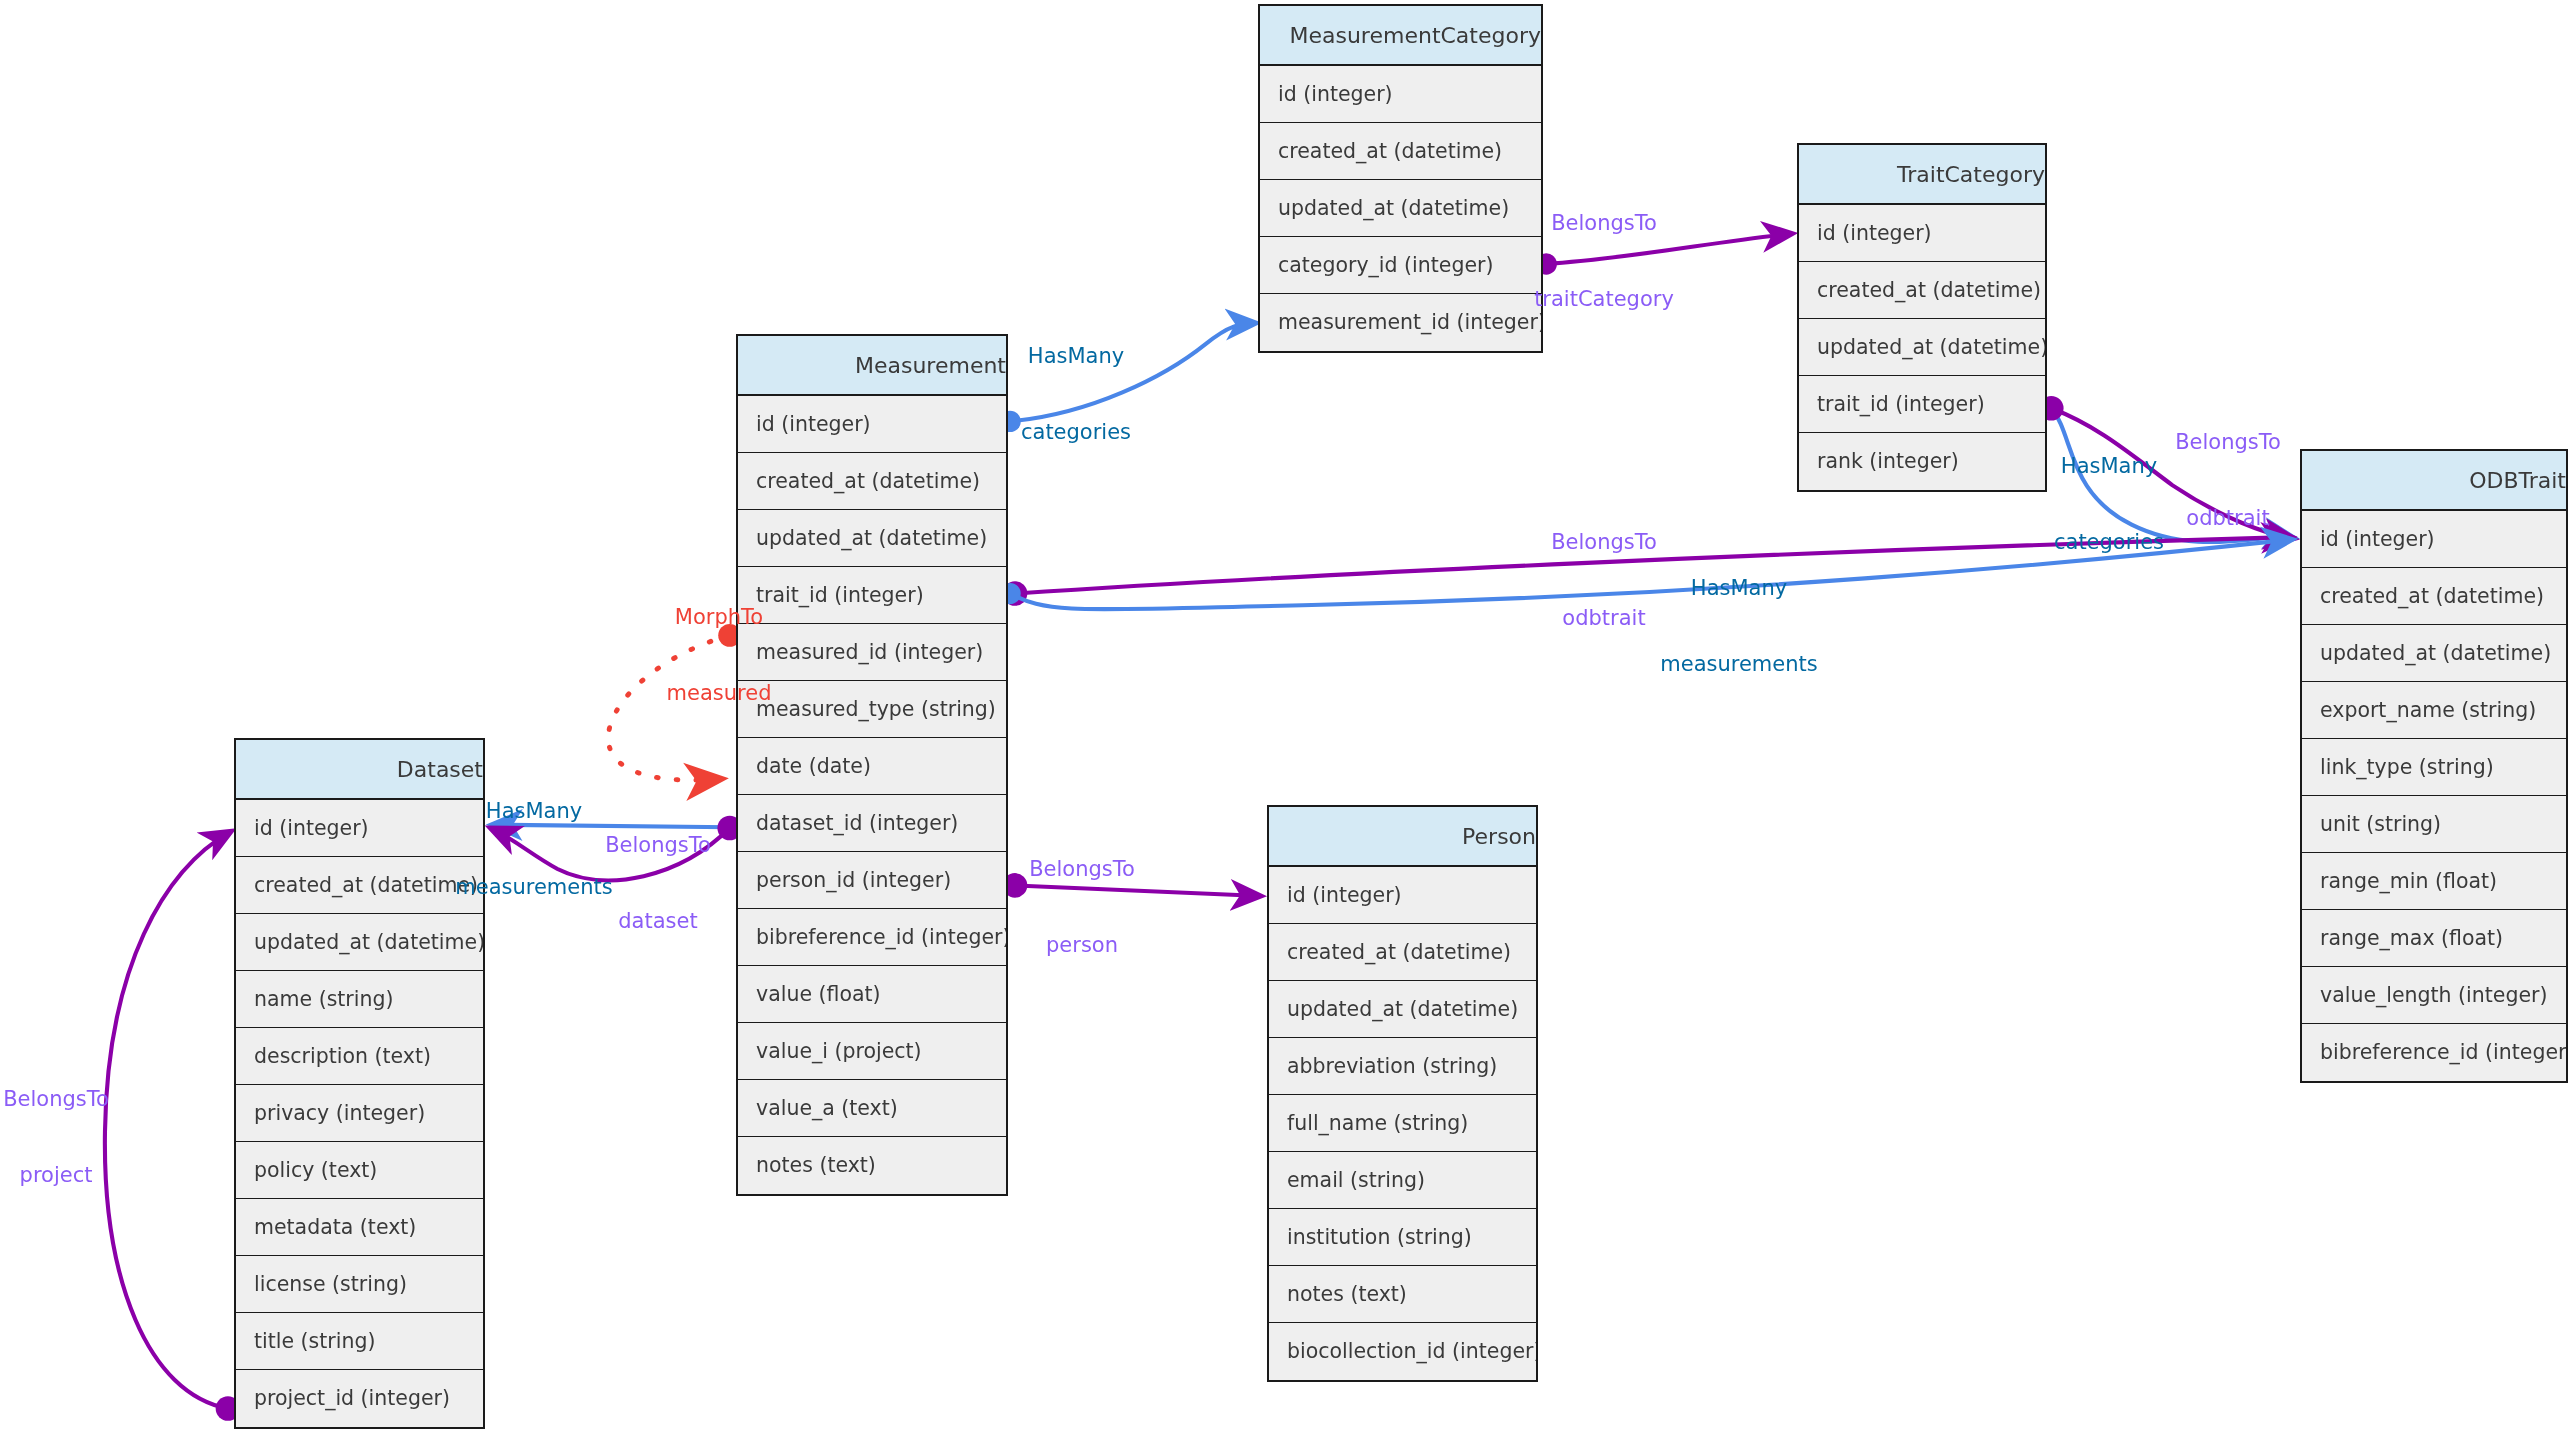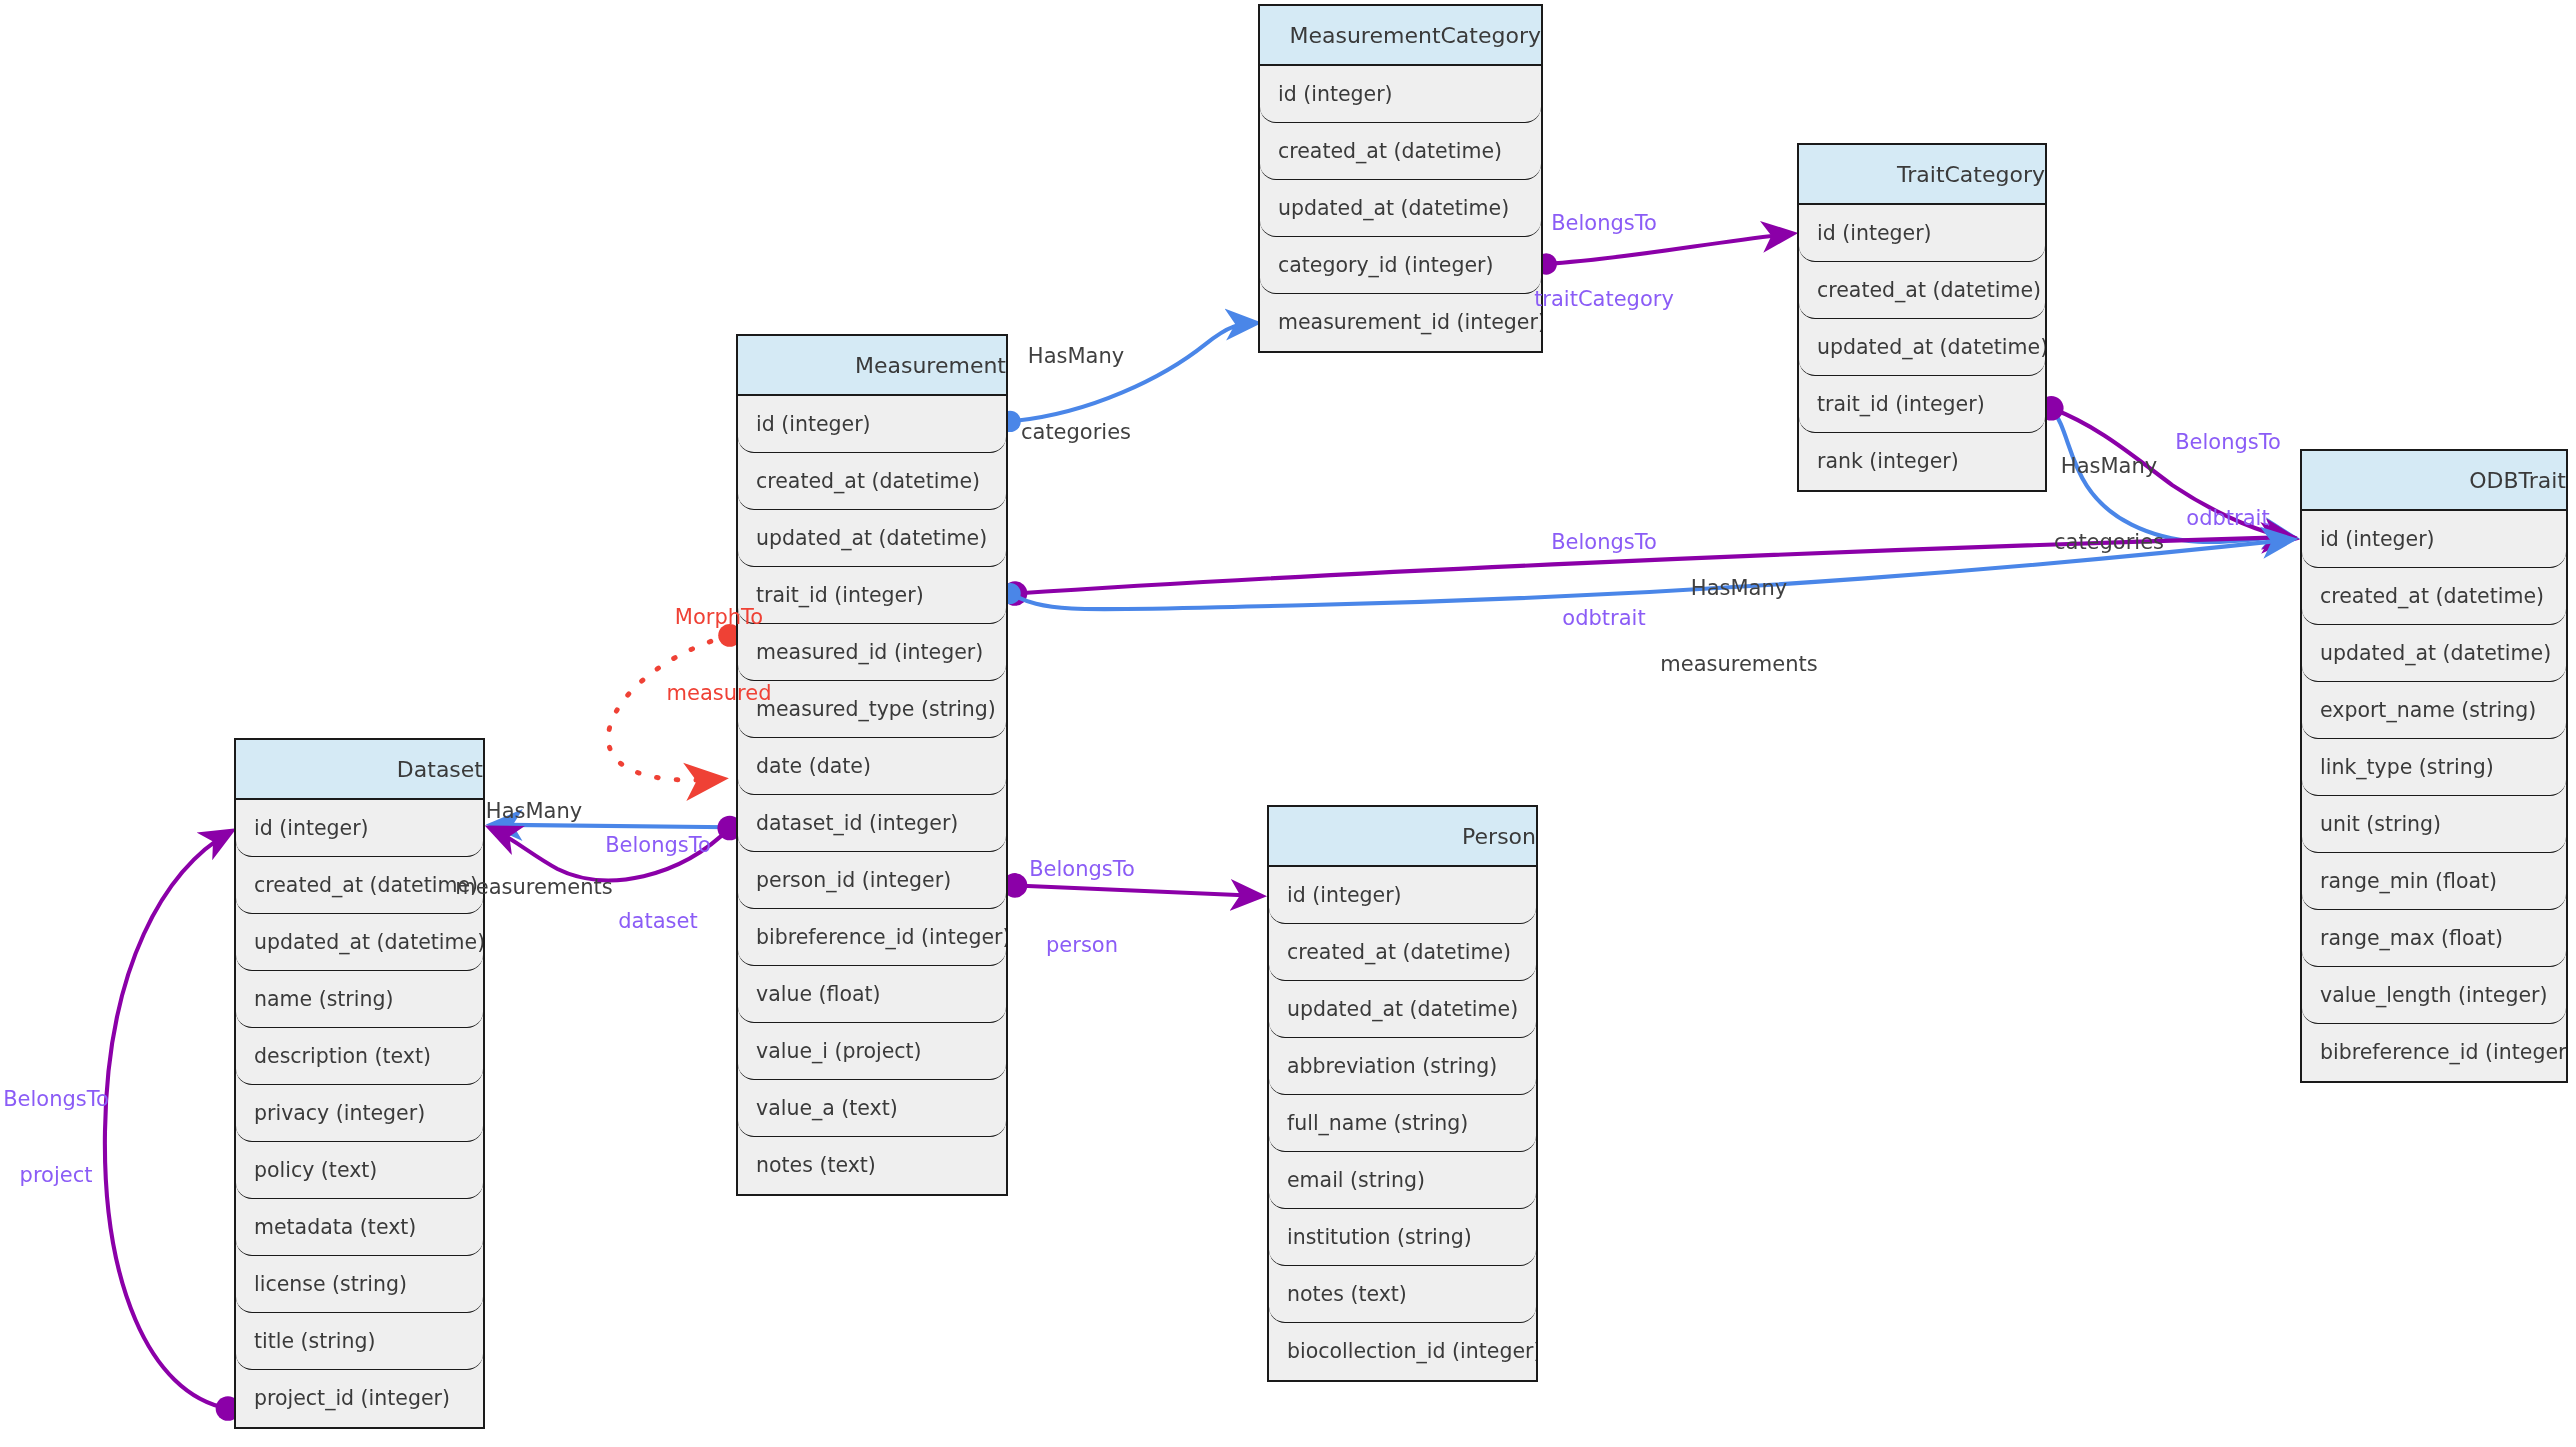--- a/index.html
+++ b/index.html
@@ -47,35 +47,34 @@
     border-bottom: 1.6px solid #1a1a1a;
     background: #efefef;
     height: 57px;
     line-height: 57px;
     padding-left: 18px;
     font-size: 20.5px;
     color: #3a3a3a;
     box-sizing: border-box;
     overflow: hidden;
     white-space: nowrap;
-    border-radius: 16px;
   }
   .entity-field:last-child {
     border-bottom: none;
   }
   .edge-label {
     position: absolute;
     font-size: 21px;
     line-height: 25.4px;
     text-align: center;
     white-space: pre;
     transform: translate(-50%, -50%);
     pointer-events: none;
   }
-  .lbl-blue { color: #404040; text-align: center; }
+  .lbl-blue { color: #0369a1; text-align: center; }
   .lbl-purple { color: #8b5cf6; }
   .lbl-red { color: #ef4135; margin-left: 48px; }
 </style>
 </head>
 <body>
 
 <div id="canvas">
 
   <svg id="edges" viewBox="0 0 3142 1765" xmlns="http://www.w3.org/2000/svg">
     <defs>

